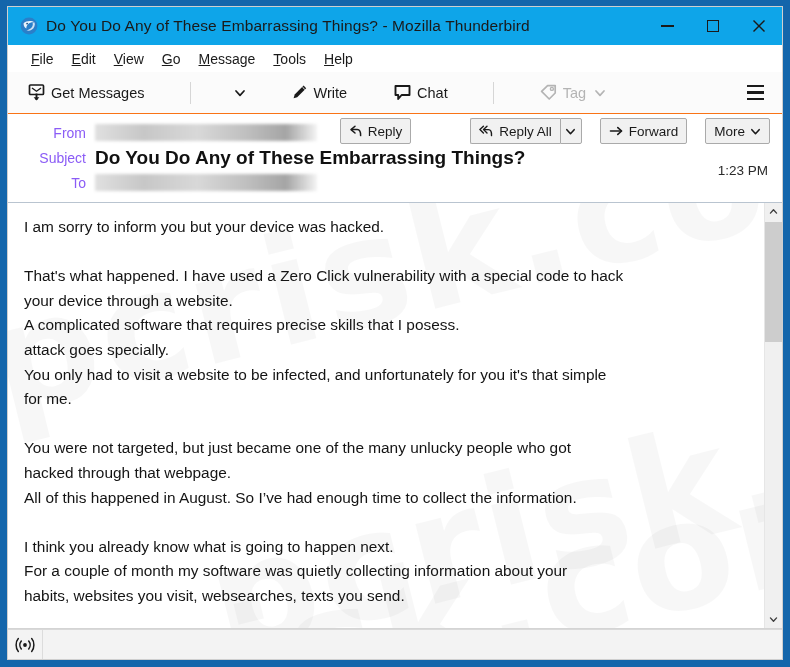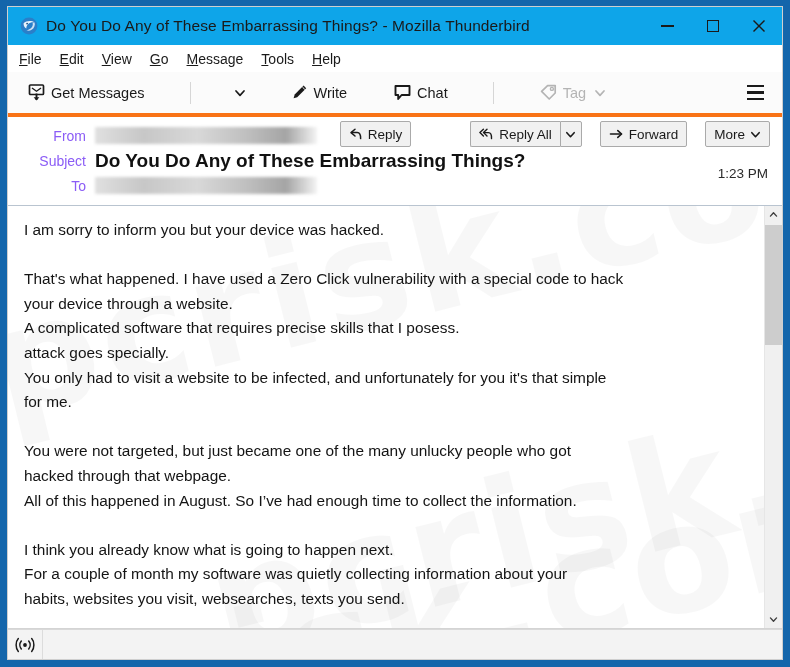--- a/index.html
+++ b/index.html
@@ -70,36 +70,36 @@
     box-sizing: border-box;
   }
 
   
   #menubar {
     height: 27px;
     flex: 0 0 27px;
     background: #ffffff;
     display: flex;
     align-items: center;
-    padding-left: 11px;
+    padding-left: 23px;
   }
   .menu-item {
     font-size: 14px;
     color: #1a1a1a;
     margin-right: 18px;
     white-space: nowrap;
   }
   .menu-item .acc { text-decoration: underline; }
 
   
   #toolbar {
     height: 41px;
     flex: 0 0 41px;
     background: #fbfbfb;
-    border-bottom: 4px solid #f97316;
+    border-bottom: 1px solid #f97316;
     display: flex;
     align-items: center;
     padding-left: 12px;
     position: relative;
     gap: 32px;
   }
   .tb-btn {
     display: flex;
     align-items: center;
     height: 32px;

